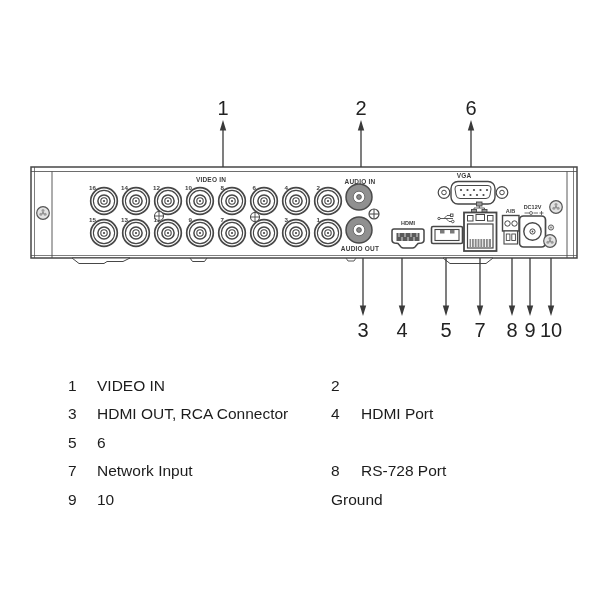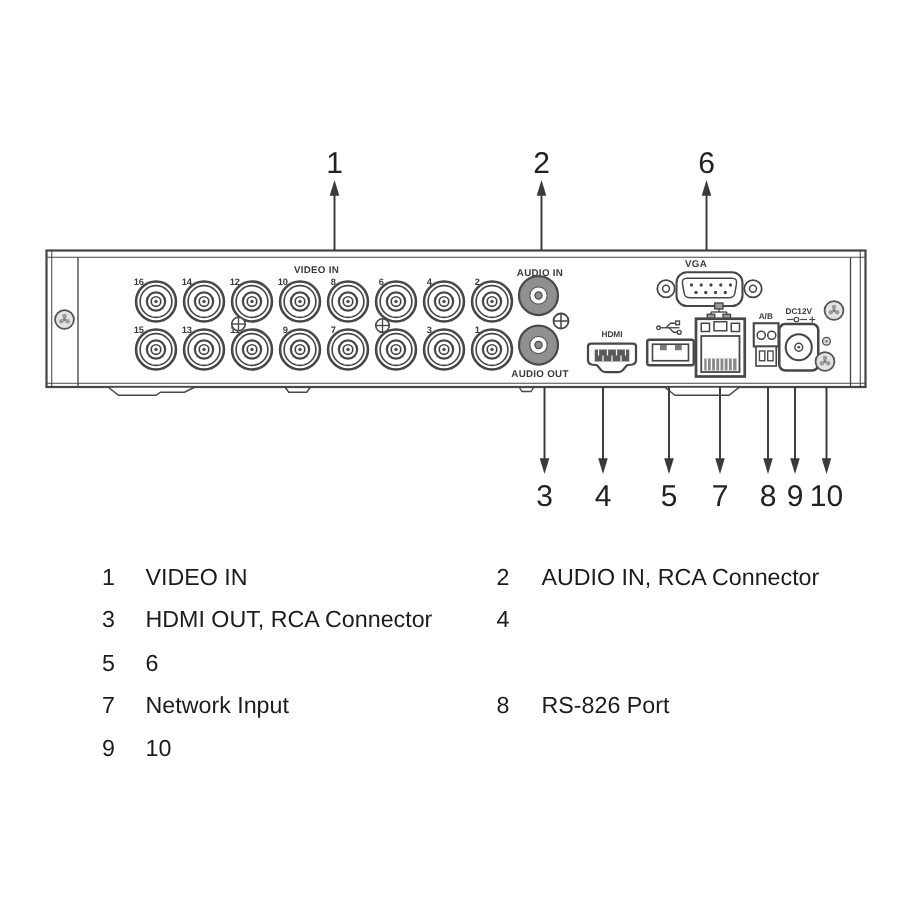--- a/index.html
+++ b/index.html
@@ -257,36 +257,37 @@
     <text class="cnum" x="551" y="337" text-anchor="middle">10</text>
   </g>
 </svg>
 
 
 <div class="legend">
   <div class="lrow">
     <span>1</span>
     <span>VIDEO IN</span>
     <span>2</span>
-    <span>AUDIO IN, RCA Connector</span>
   </div>
   <div class="lrow">
     <span>3</span>
     <span>HDMI OUT, RCA Connector</span>
     <span>4</span>
+    <span>HDMI Port</span>
   </div>
   <div class="lrow">
     <span>5</span>
     <span>6</span>
   </div>
   <div class="lrow">
     <span>7</span>
     <span>Network Input</span>
     <span>8</span>
-    <span>RS-826 Port</span>
+    <span>RS-728 Port</span>
   </div>
   <div class="lrow">
     <span>9</span>
     <span>10</span>
+    <span>Ground</span>
   </div>
 </div>
 
 </div>
 
 </body></html>

